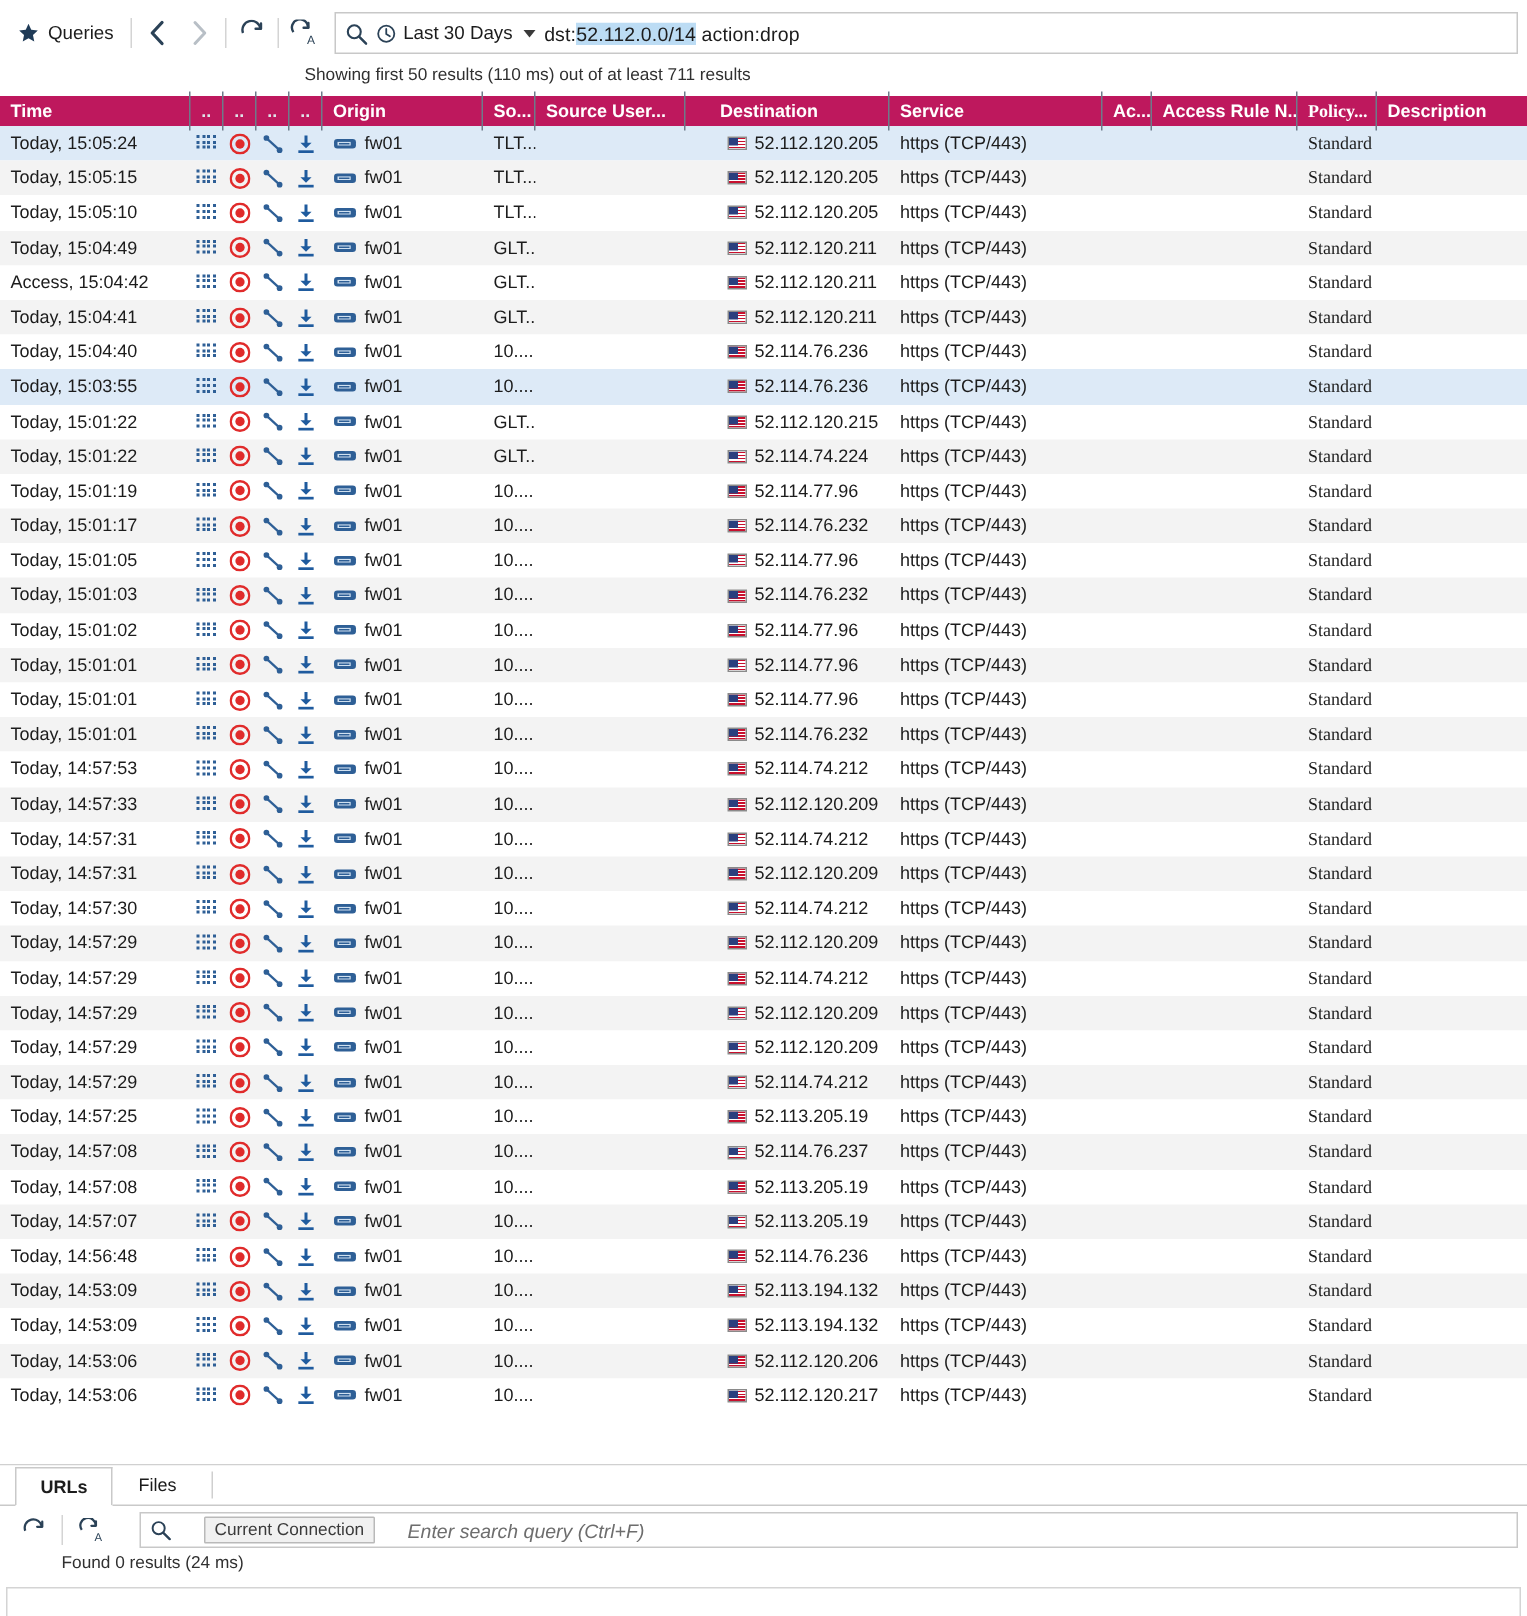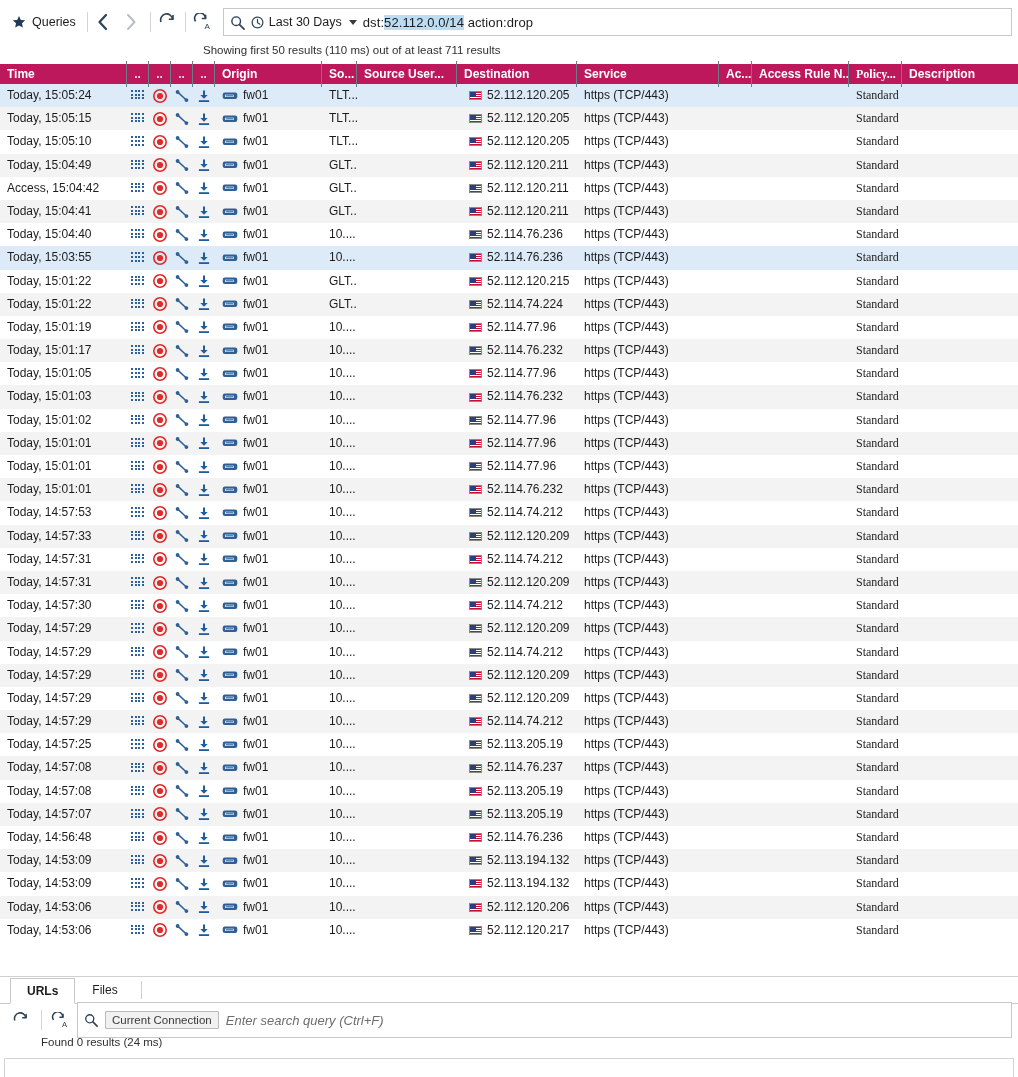--- a/index.html
+++ b/index.html
@@ -15,21 +15,21 @@
 
   
   #toolbar {
     height: 44px;
     display: flex;
     align-items: center;
     padding: 0 6px;
     background: #ffffff;
   }
   .tb-btn {
-    display: flex; align-items: center; 
+    display: flex; align-items: center; justify-content: center;
     height: 28px; min-width: 28px;
     padding: 0 4px;
     cursor: pointer;
   }
   #queries-btn { padding-left: 6px; padding-right: 8px; gap: 6px; }
   #queries-btn .q-label { font-size: 12.5px; color: #1c1c1c; }
   .tb-sep {
     width: 1px; height: 20px; background: #d4d4d4; margin: 0 3px;
   }
   .ico { display: inline-block; line-height: 0; }
@@ -120,21 +120,21 @@
     flex: 0 0 auto;
   }
   .cell.narrow { padding-left: 0; display: flex; align-items: center; justify-content: center; }
 
   
   .c-time   { width: 127px; }
   .c-n1, .c-n2, .c-n3, .c-n4 { width: 22px; }
   .c-origin { width: 107px; display: flex; align-items: center; gap: 5px; padding-left: 7px; }
   .c-src    { width: 35px; }
   .c-user   { width: 100px; }
-  .c-dst    { width: 120px; display: flex; align-items: center; gap: 5px; padding-left: 12px; }
+  .c-dst    { width: 120px; display: flex; align-items: center; gap: 5px; padding-left: 12px; margin-left: 16px; }
   .c-svc    { width: 142px; }
   .c-act    { width: 33px; }
   .c-rule   { width: 97px; }
   .c-pol    { width: 53px; font-family: Liberation Serif, serif; }
   .c-desc   { width: 138px; }
 
   
   .dotgrid {
     width: 14px; height: 11px;
     display: grid;
@@ -200,28 +200,28 @@
     height: 18px; width: 1px; background: #cfcfcf; margin-left: 6px; margin-bottom: 4px;
   }
   #bp-searchrow {
     display: flex; align-items: center;
     height: 32px;
     padding: 0 6px 0 8px;
     gap: 2px;
   }
   #bp-search-box {
     flex: 1 1 auto;
-    height: 36px;
+    height: 24px;
     border: 1px solid #c8c8c8;
     background: #fff;
     display: flex; align-items: center;
-    gap: 7px;
+    gap: 22px;
     padding: 0 6px;
     min-width: 0;
-    margin-left: 0;
+    margin-left: 16px;
   }
   #bp-chip {
     height: 18px; line-height: 17px;
     padding: 0 6px;
     border: 1px solid #b9b9b9;
     background: #f1f1f1;
     font-size: 11.5px;
     color: #3a3a3a;
     border-radius: 1px;
     cursor: pointer;

